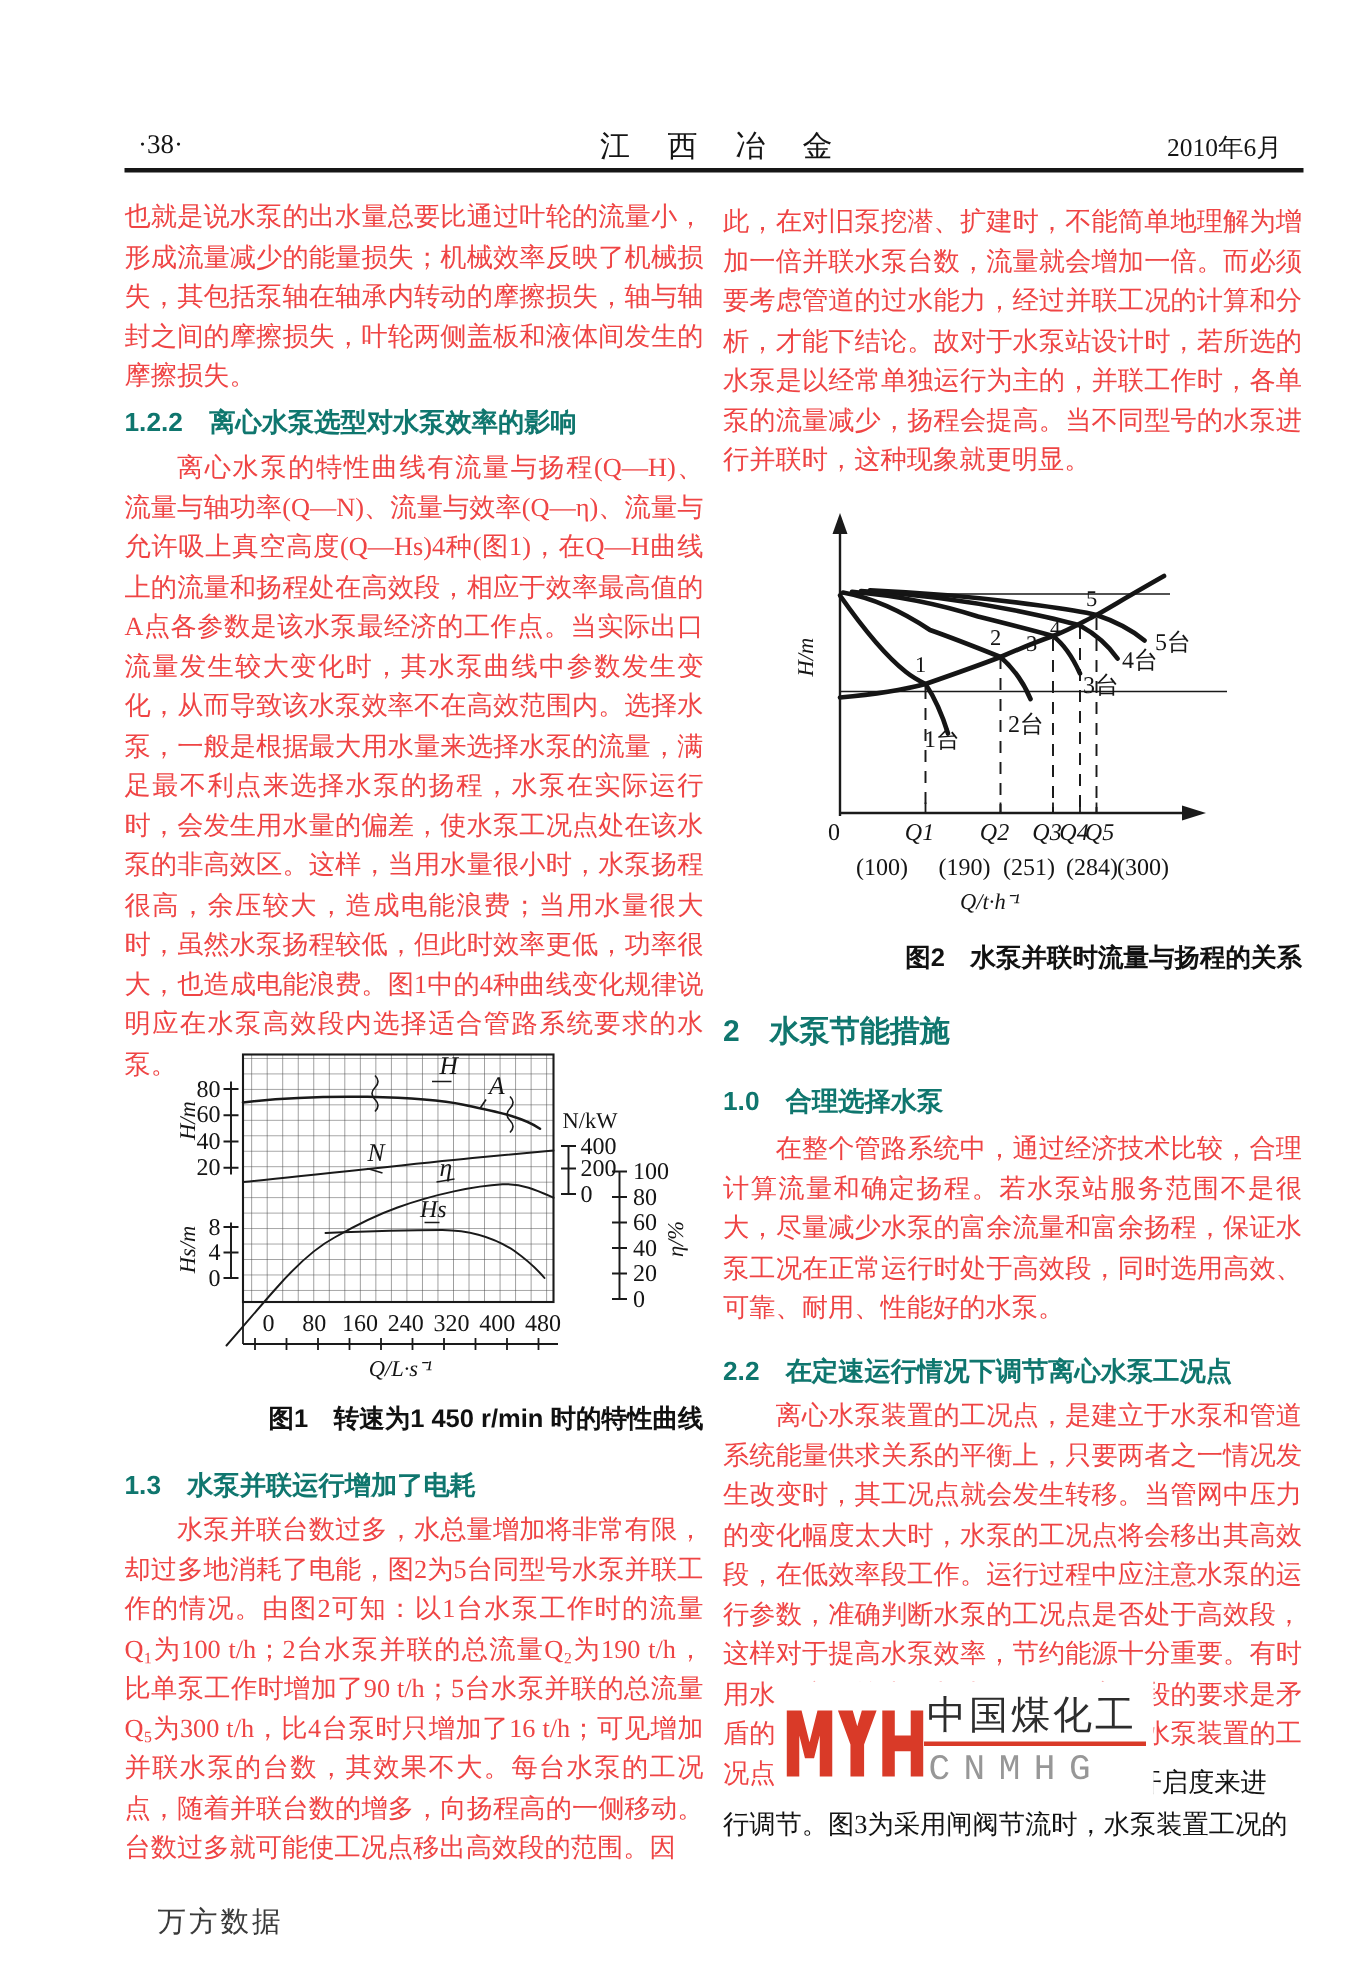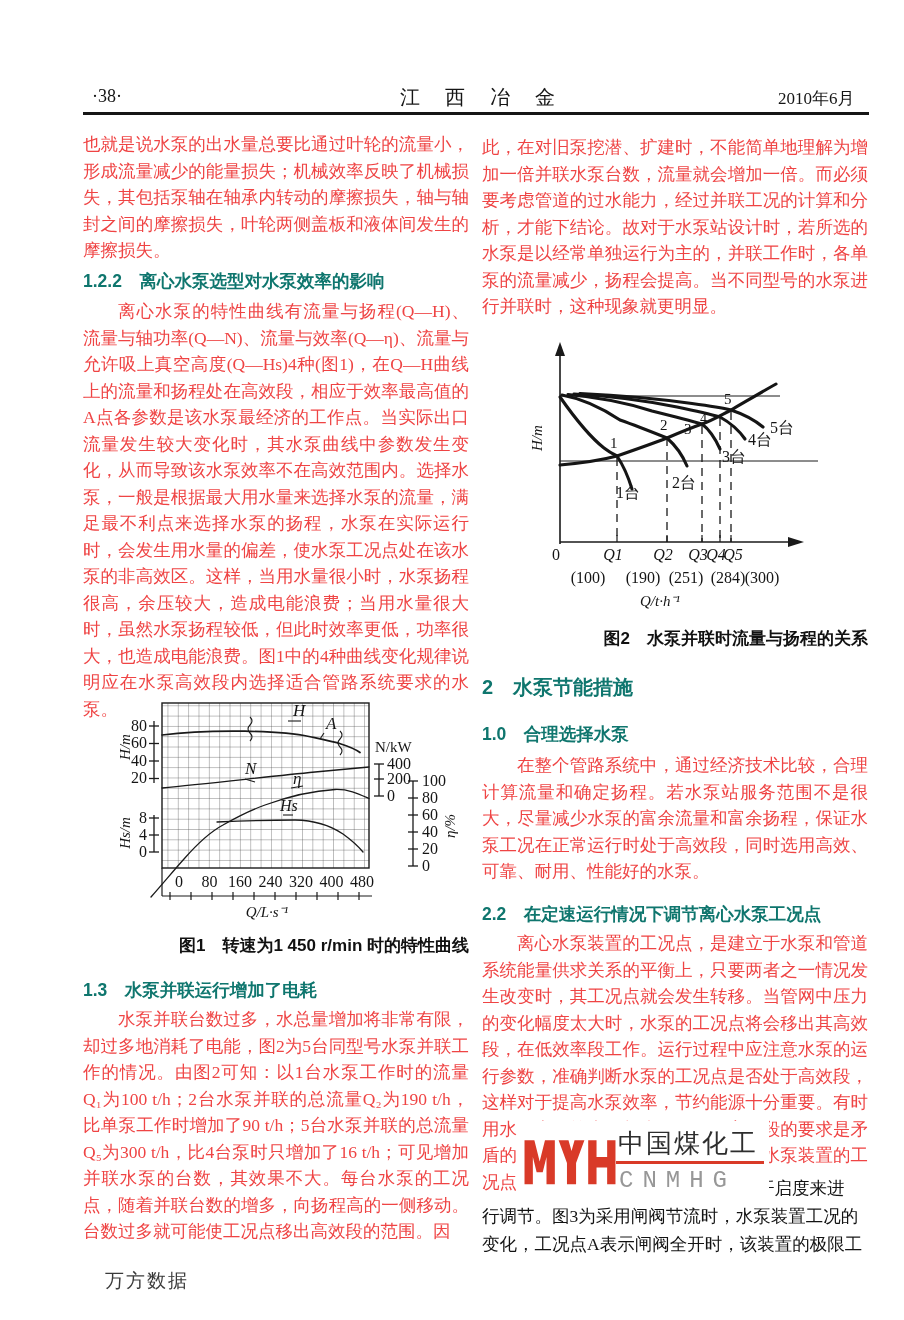--- a/index.html
+++ b/index.html
@@ -221,21 +221,20 @@
   <div class="abs cap" style="left:462px;top:627px;">图2　水泵并联时流量与扬程的关系</div>
 
   <div class="abs hd hd-lg" style="left:462px;top:674px;">2　水泵节能措施</div>
   <div class="abs hd" style="left:462px;top:722px;">1.0　合理选择水泵</div>
   <div class="abs para indent" style="left:462px;top:752px;">在整个管路系统中，通过经济技术比较，合理计算流量和确定扬程。若水泵站服务范围不是很大，尽量减少水泵的富余流量和富余扬程，保证水泵工况在正常运行时处于高效段，同时选用高效、可靠、耐用、性能好的水泵。</div>
   <div class="abs hd" style="left:462px;top:902px;">2.2　在定速运行情况下调节离心水泵工况点</div>
   <div class="abs para indent" style="left:462px;top:930px;">离心水泵装置的工况点，是建立于水泵和管道系统能量供求关系的平衡上，只要两者之一情况发生改变时，其工况点就会发生转移。当管网中压力的变化幅度太大时，水泵的工况点将会移出其高效段，在低效率段工作。运行过程中应注意水泵的运行参数，准确判断水泵的工况点是否处于高效段，这样对于提高水泵效率，节约能源十分重要。有时用水量变化较大，与水泵工作在高效段的要求是矛盾的，针对这种情况，需要人为地对水泵装置的工况点，进</div>
 
   <div class="abs hline" style="left:702px;top:1176px;">阀的开启度来进</div>
   <div class="abs hline" style="left:462px;top:1204px;">行调节。图3为采用闸阀节流时，水泵装置工况的</div>
-  <div class="abs hline" style="left:462px;top:1232px;">变化，工况点A表示闸阀全开时，该装置的极限工</div>
 
   <div class="abs wm" style="left:497px;top:1121px;width:252px;height:80px;">
     <svg class="abs" style="left:6px;top:5px;" width="94" height="68" viewBox="0 0 124 68">
       <g fill="#d93a28">
         <path d="M2,8 H15 L22,36 L29,8 H42 V66 H31 V30 L26,50 H18 L13,30 V66 H2 Z"></path>
         <path d="M47,8 H60 L64,22 L68,8 H81 L70,38 V66 H58 V38 Z"></path>
         <path d="M86,8 H97 V30 H111 V8 H122 V66 H111 V44 H97 V66 H86 Z"></path>
       </g>
     </svg>
     <div class="abs wm-title" style="left:101px;top:7px;">中国煤化工</div>

